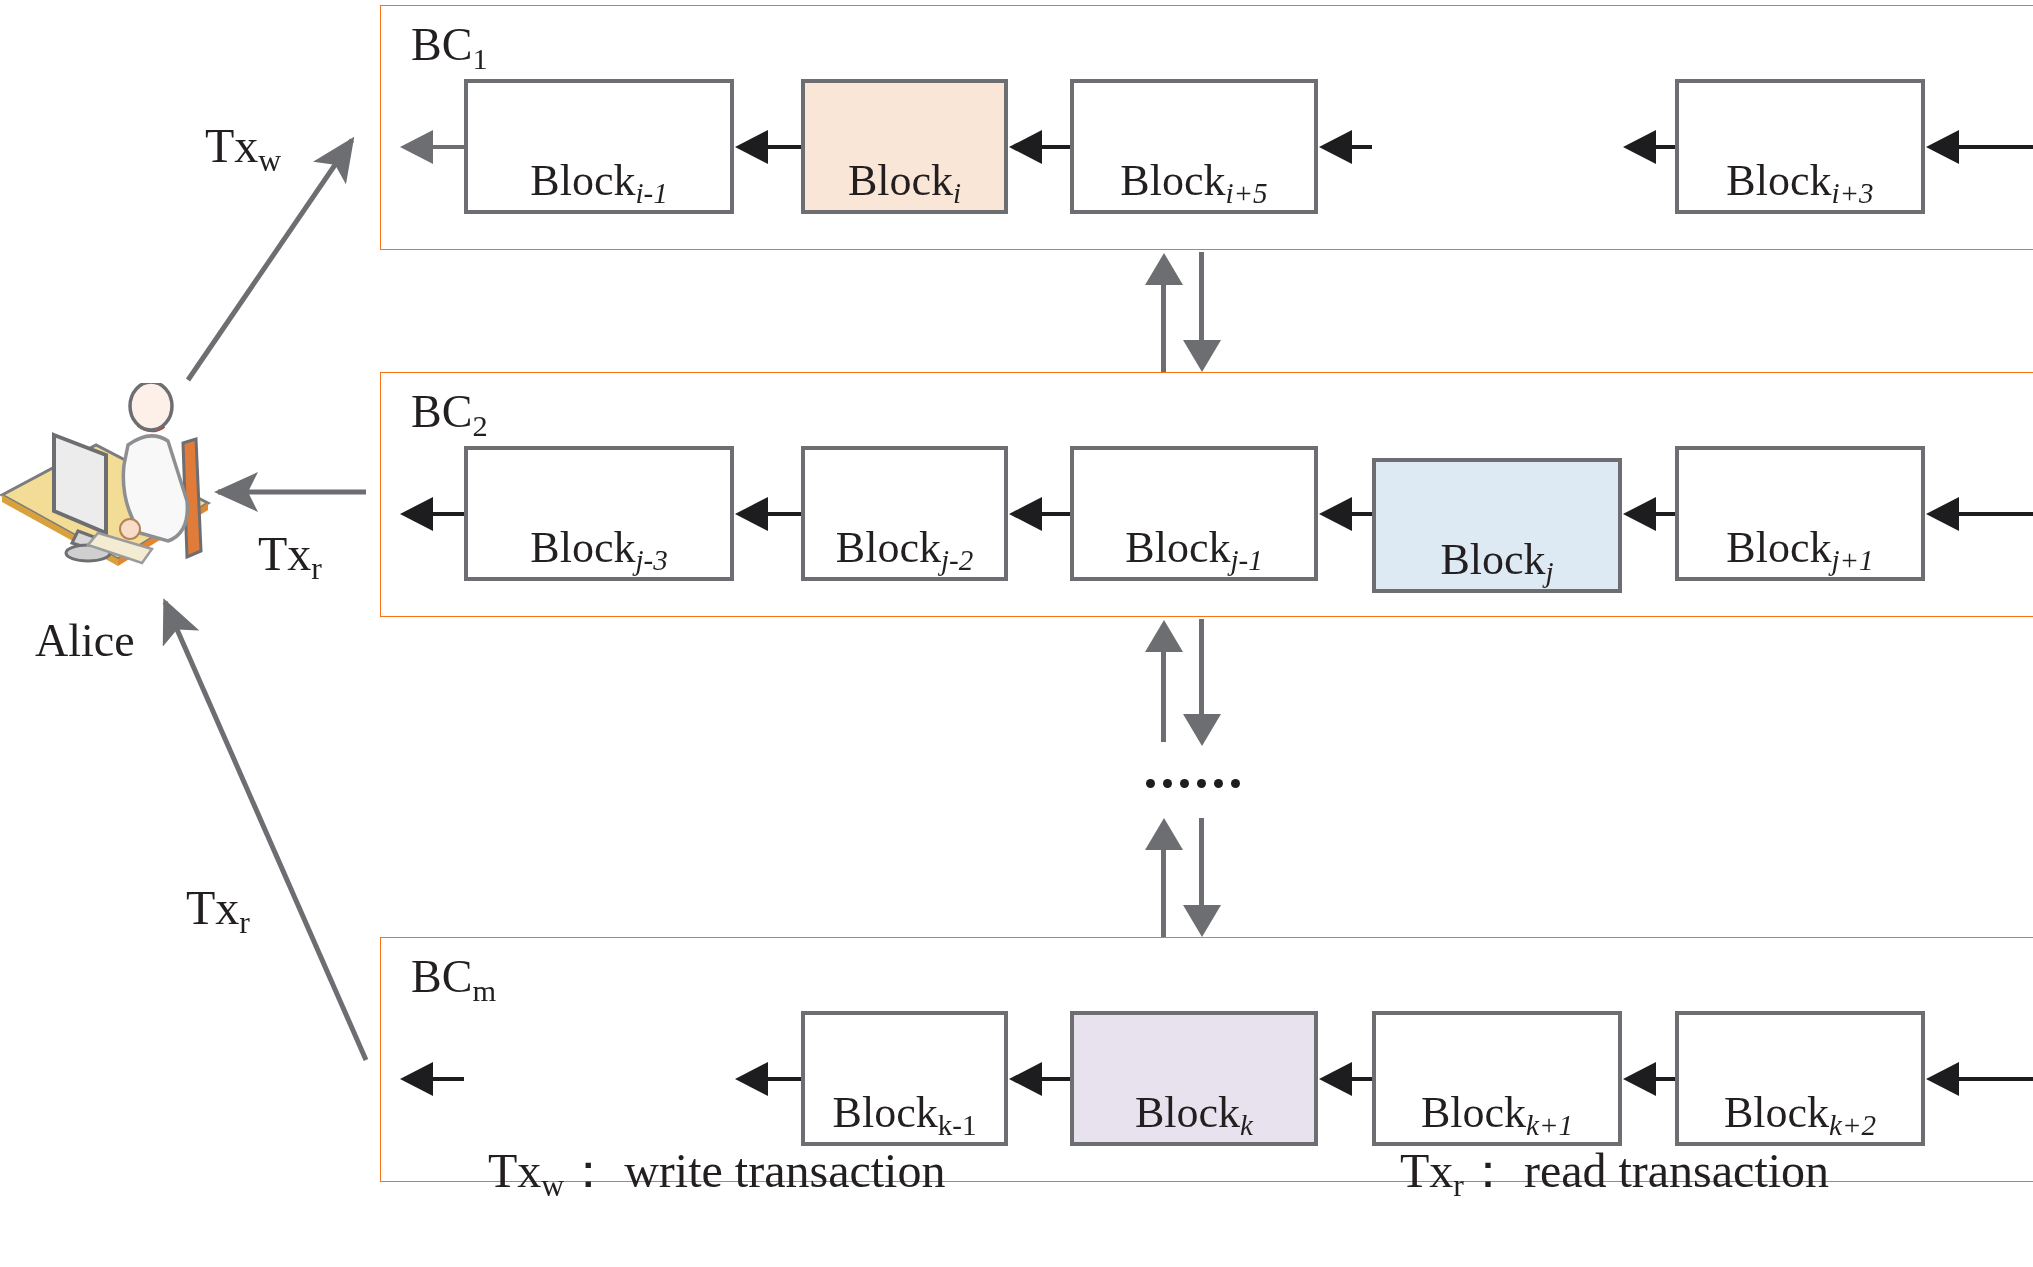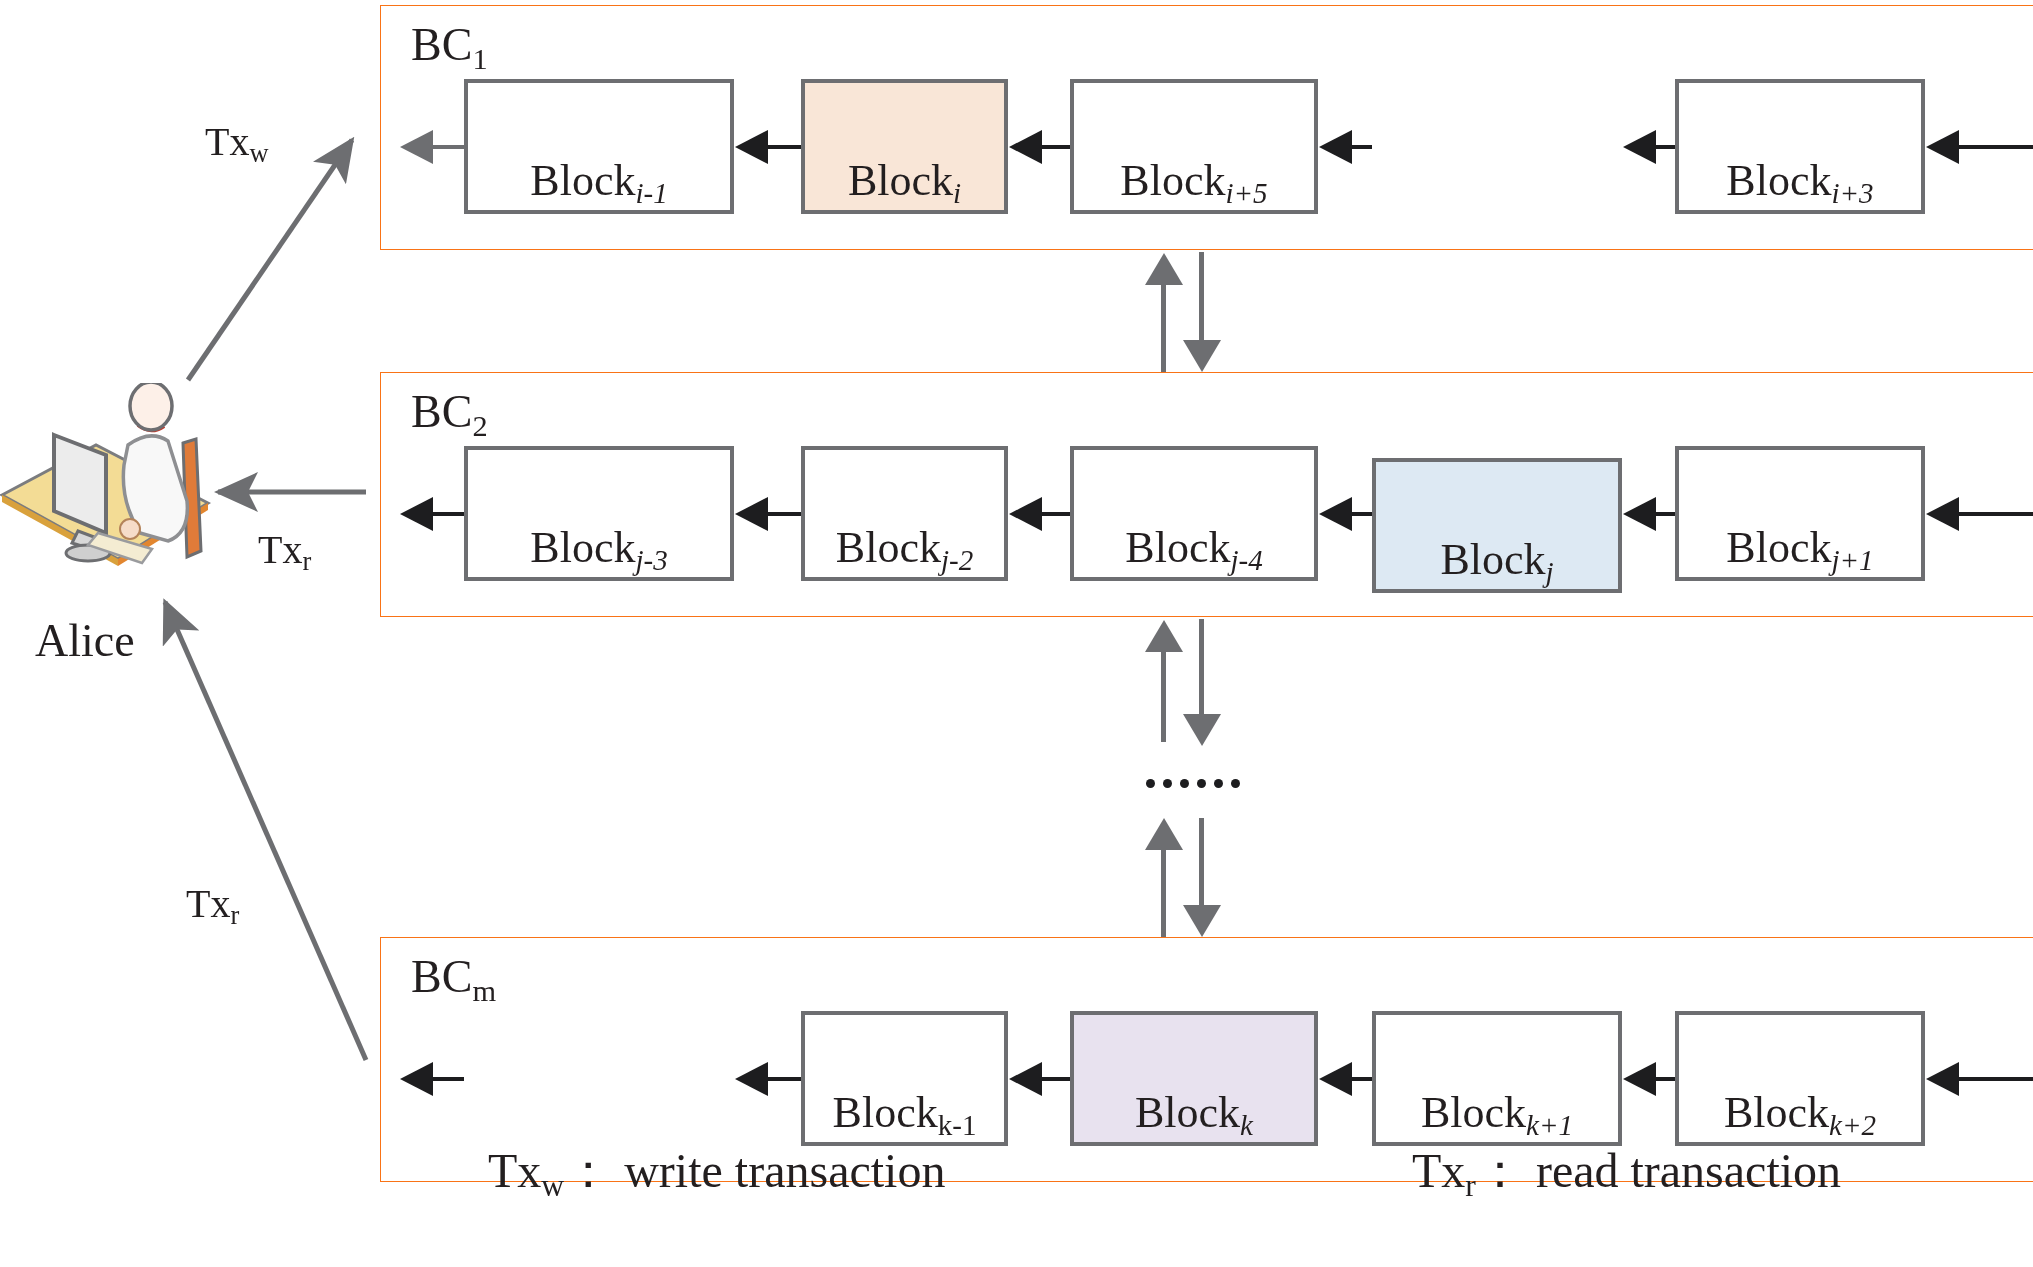--- a/index.html
+++ b/index.html
@@ -49,29 +49,29 @@
                border-bottom:32px solid #6d6e71;}
   .vdn::after{content:"";position:absolute;bottom:-32px;left:50%;transform:translateX(-50%);
               border-left:19px solid transparent;border-right:19px solid transparent;
               border-top:32px solid #6d6e71;}
 
   
   .dots{position:absolute;left:1146px;top:779px;display:flex;gap:8px;}
   .dot{width:9px;height:9px;border-radius:50%;background:#1d1d1f;}
 
   
-  .txlabel{position:absolute;font-size:40px;white-space:nowrap;}
+  .txlabel{position:absolute;font-size:48px;white-space:nowrap;}
   .lbl-txw{left:205px;top:118px;}
   .lbl-txr-top{left:258px;top:526px;}
   .lbl-txr-bot{left:186px;top:880px;}
   .actor-label{position:absolute;left:35px;top:598px;font-size:46px;margin-top:16px;}
 
   .legend-item{position:absolute;top:1139px;font-size:48px;white-space:nowrap;}
   .legend-write{left:488px;}
-  .legend-read{left:1400px;margin-left:12px;}
+  .legend-read{left:1400px;}
 
   .connectors{position:absolute;left:0;top:0;pointer-events:none;}
   .alice-svg{position:absolute;left:0;top:383px;}
 </style>
 </head>
 <body>
 
 <div class="canvas">
 
   <div class="chain c1">
@@ -101,21 +101,21 @@
     <div class="ha x-exit"></div>
     <div class="blk b1">
         <span><span>Block</span><span class="sub it">j-3</span></span>
       </div>
     <div class="ha x-g1"></div>
     <div class="blk b2">
         <span><span>Block</span><span class="sub it">j-2</span></span>
       </div>
     <div class="ha x-g2"></div>
     <div class="blk b3">
-        <span><span>Block</span><span class="sub it">j-4</span></span>
+        <span><span>Block</span><span class="sub it">j-1</span></span>
       </div>
     <div class="ha x-g3"></div>
     <div class="blk b4 hl-blue">
         <span><span>Block</span><span class="sub it">j</span></span>
       </div>
     <div class="ha x-g4"></div>
     <div class="blk b5">
         <span><span>Block</span><span class="sub it">j+1</span></span>
       </div>
     <div class="ha x-in"></div>

